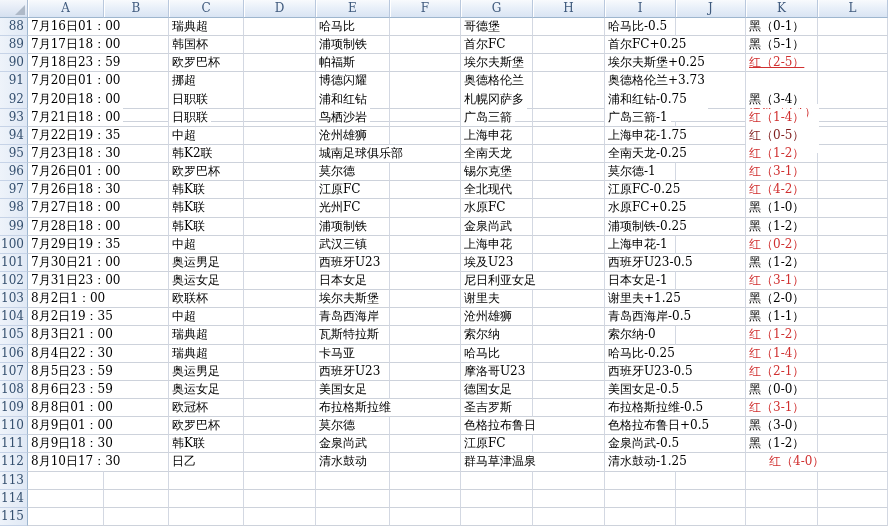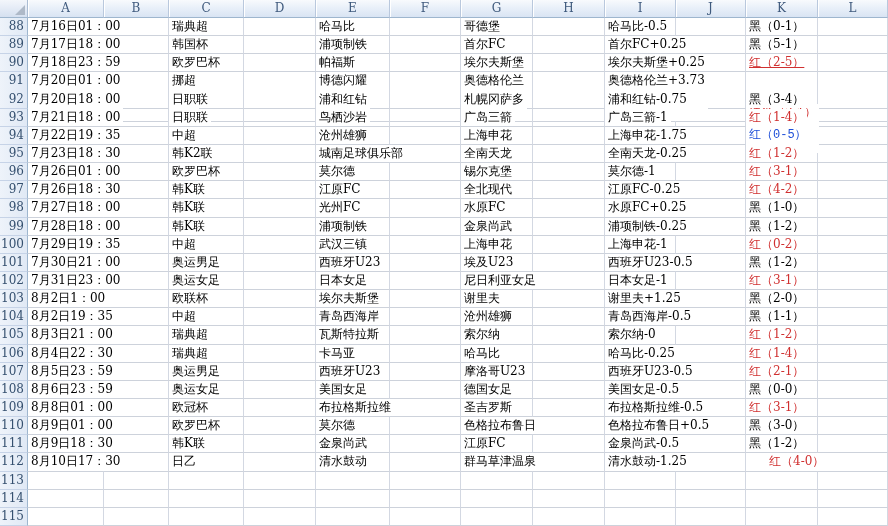--- a/index.html
+++ b/index.html
@@ -185,21 +185,21 @@
     <div class="cell"><span class="cv">7月22日19：35</span></div>
     <div class="cell"></div>
     <div class="cell"><span class="cv">中超</span></div>
     <div class="cell"></div>
     <div class="cell"><span class="cv">沧州雄狮</span></div>
     <div class="cell"></div>
     <div class="cell"><span class="cv">上海申花</span></div>
     <div class="cell"></div>
     <div class="cell"><span class="cv">上海申花-1.75</span></div>
     <div class="cell"></div>
-    <div class="cell"><span class="cv" style="color: #1d4ed8; font-family: Liberation Mono, monospace;">红（0-5）</span></div>
+    <div class="cell"><span class="cv" style="color: #7f1d1d;">红（0-5）</span></div>
     <div class="cell"></div>
   </div>
       <div class="row">
     <div class="rh"><span>95</span></div>
     <div class="cell"><span class="cv">7月23日18：30</span></div>
     <div class="cell"></div>
     <div class="cell"><span class="cv">韩K2联</span></div>
     <div class="cell"></div>
     <div class="cell"><span class="cv">城南足球俱乐部</span></div>
     <div class="cell"></div>

